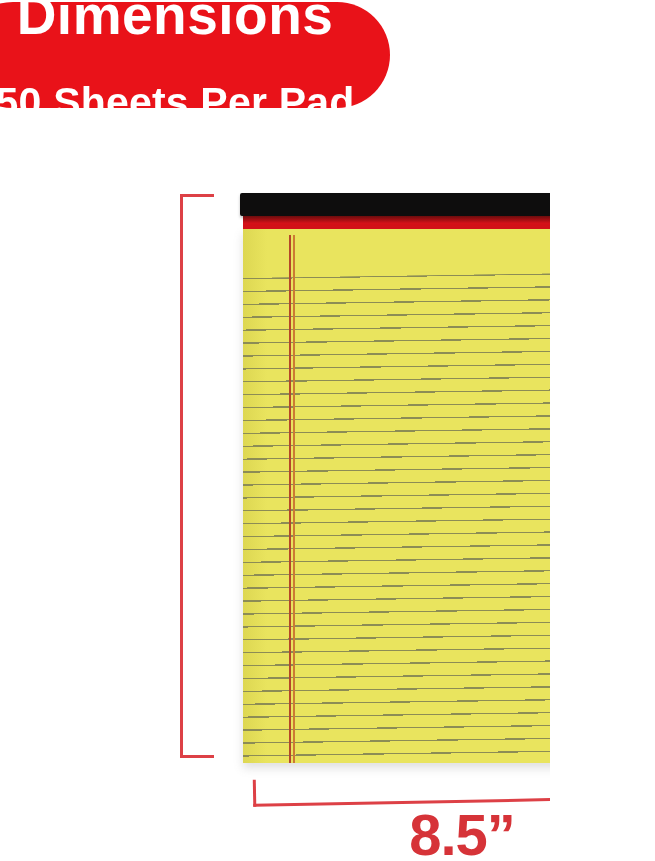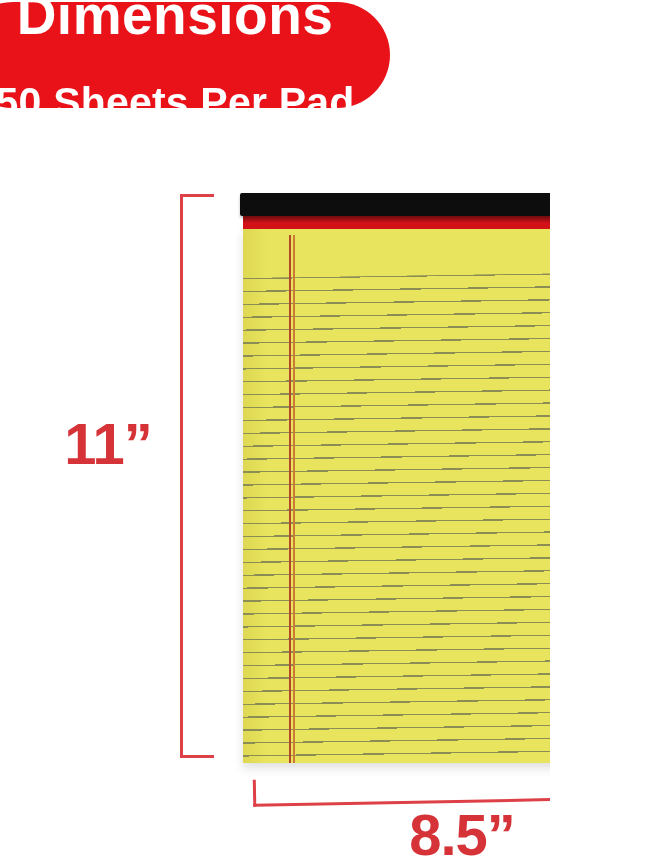--- a/index.html
+++ b/index.html
@@ -129,21 +129,20 @@
 </head>
 <body>
 
 <div class="canvas">
 
   <div class="badge">
     <div class="badge-title">Dimensions</div>
     <div class="badge-subtitle">50 Sheets Per Pad</div>
   </div>
 
-  <div class="height-label">11”</div>
 
   <div class="vbracket"></div>
 
   <div class="pad">
     <div class="binding"></div>
     <div class="binding-accent"></div>
     <div class="paper">
       <div class="rules"></div>
       <div class="margin-line margin-line-a"></div>
       <div class="margin-line margin-line-b"></div>

